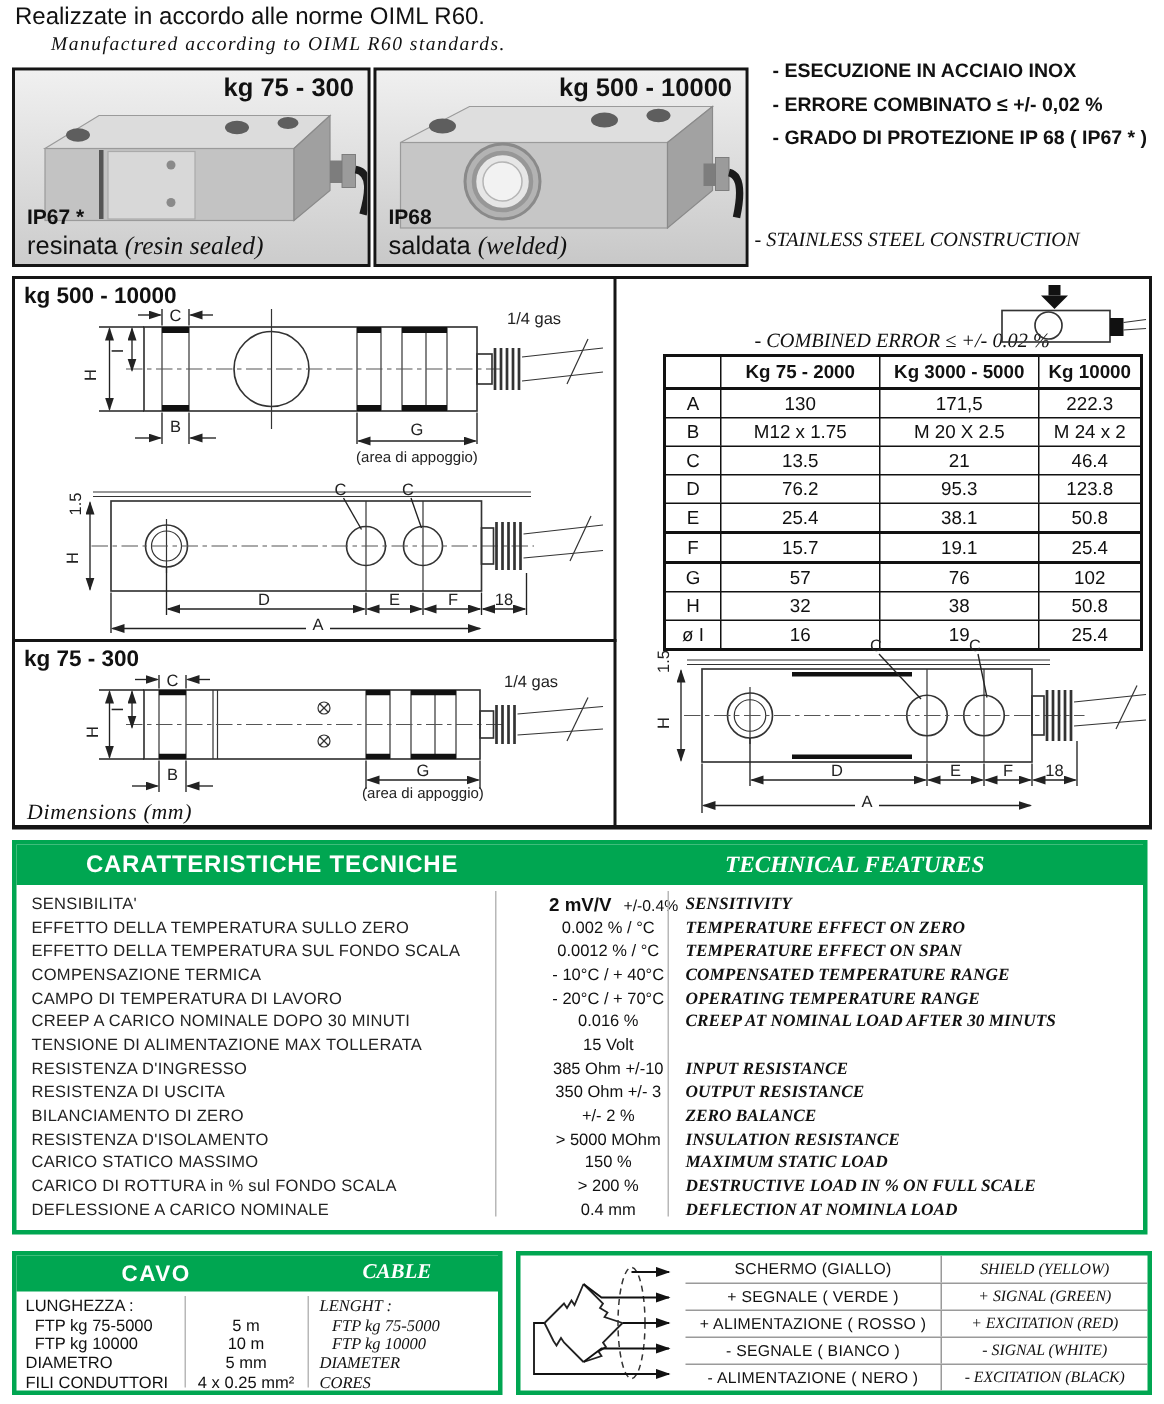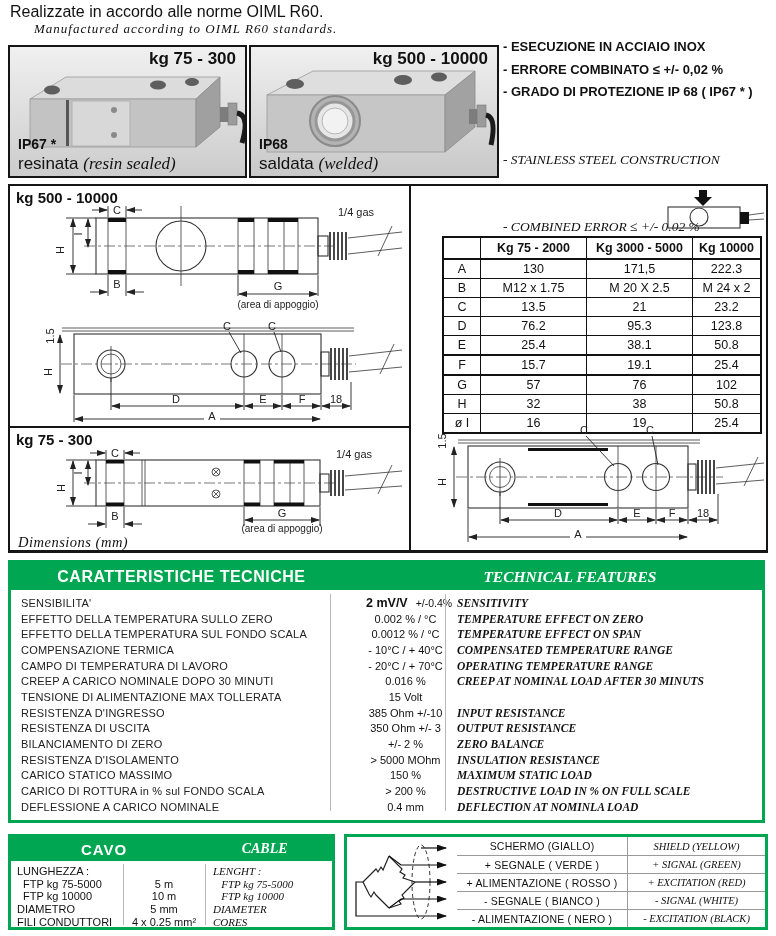--- a/index.html
+++ b/index.html
@@ -13,21 +13,21 @@
   
   .photo-box{border:2px solid #151515;overflow:hidden;background:#e9e9e9;}
   .photo-left{left:8px;top:45px;width:235px;height:129px;}
   .photo-right{left:249px;top:45px;width:246px;height:129px;}
   .ph-range{position:absolute;top:2px;right:9px;font-weight:bold;font-size:17px;color:#111;}
   .ph-ip{position:absolute;left:8px;bottom:24px;font-weight:bold;font-size:14px;}
   .ph-desc{position:absolute;left:8px;bottom:2px;font-size:17px;}
   .photo-svg{position:absolute;left:0;top:0;}
   
   .feat{left:503px;top:36px;width:270px;}
-  .feat-it div{font-weight:bold;font-size:13px;line-height:22.5px;white-space:nowrap;}
+  .feat-it div{font-weight:bold;font-size:13px;line-height:22.5px;white-space:nowrap;margin-left:12px;}
   .feat-en{margin-top:14px;}
   .feat-en div{font-family:"Liberation Serif",serif;font-style:italic;font-size:13.5px;line-height:23px;white-space:nowrap;margin-top:44px;}
   
   .draw-box{left:8px;top:184px;width:756px;height:364px;border:2px solid #151515;border-bottom-width:3px;}
   .v-div{position:absolute;left:399px;top:0;width:2px;height:100%;background:#151515;}
   .h-div{position:absolute;left:0;top:240px;width:401px;height:2px;background:#151515;}
   .lbl-bold{position:absolute;font-size:15px;font-weight:bold;white-space:nowrap;}
   .lbl-dims{position:absolute;font-size:14.5px;letter-spacing:.5px;}
   .dsvg{position:absolute;}
   .ln{fill:none;stroke:#333;stroke-width:1.1;}
@@ -370,21 +370,21 @@
       <div class="dt-cell r1">222.3</div>
 
       <div class="dt-cell c0">B</div>
       <div class="dt-cell">M12 x 1.75</div>
       <div class="dt-cell">M 20 X 2.5</div>
       <div class="dt-cell">M 24 x 2</div>
 
       <div class="dt-cell c0">C</div>
       <div class="dt-cell">13.5</div>
       <div class="dt-cell">21</div>
-      <div class="dt-cell">23.2</div>
+      <div class="dt-cell">46.4</div>
 
       <div class="dt-cell c0">D</div>
       <div class="dt-cell">76.2</div>
       <div class="dt-cell">95.3</div>
       <div class="dt-cell">123.8</div>
 
       <div class="dt-cell c0">E</div>
       <div class="dt-cell">25.4</div>
       <div class="dt-cell">38.1</div>
       <div class="dt-cell">50.8</div>

